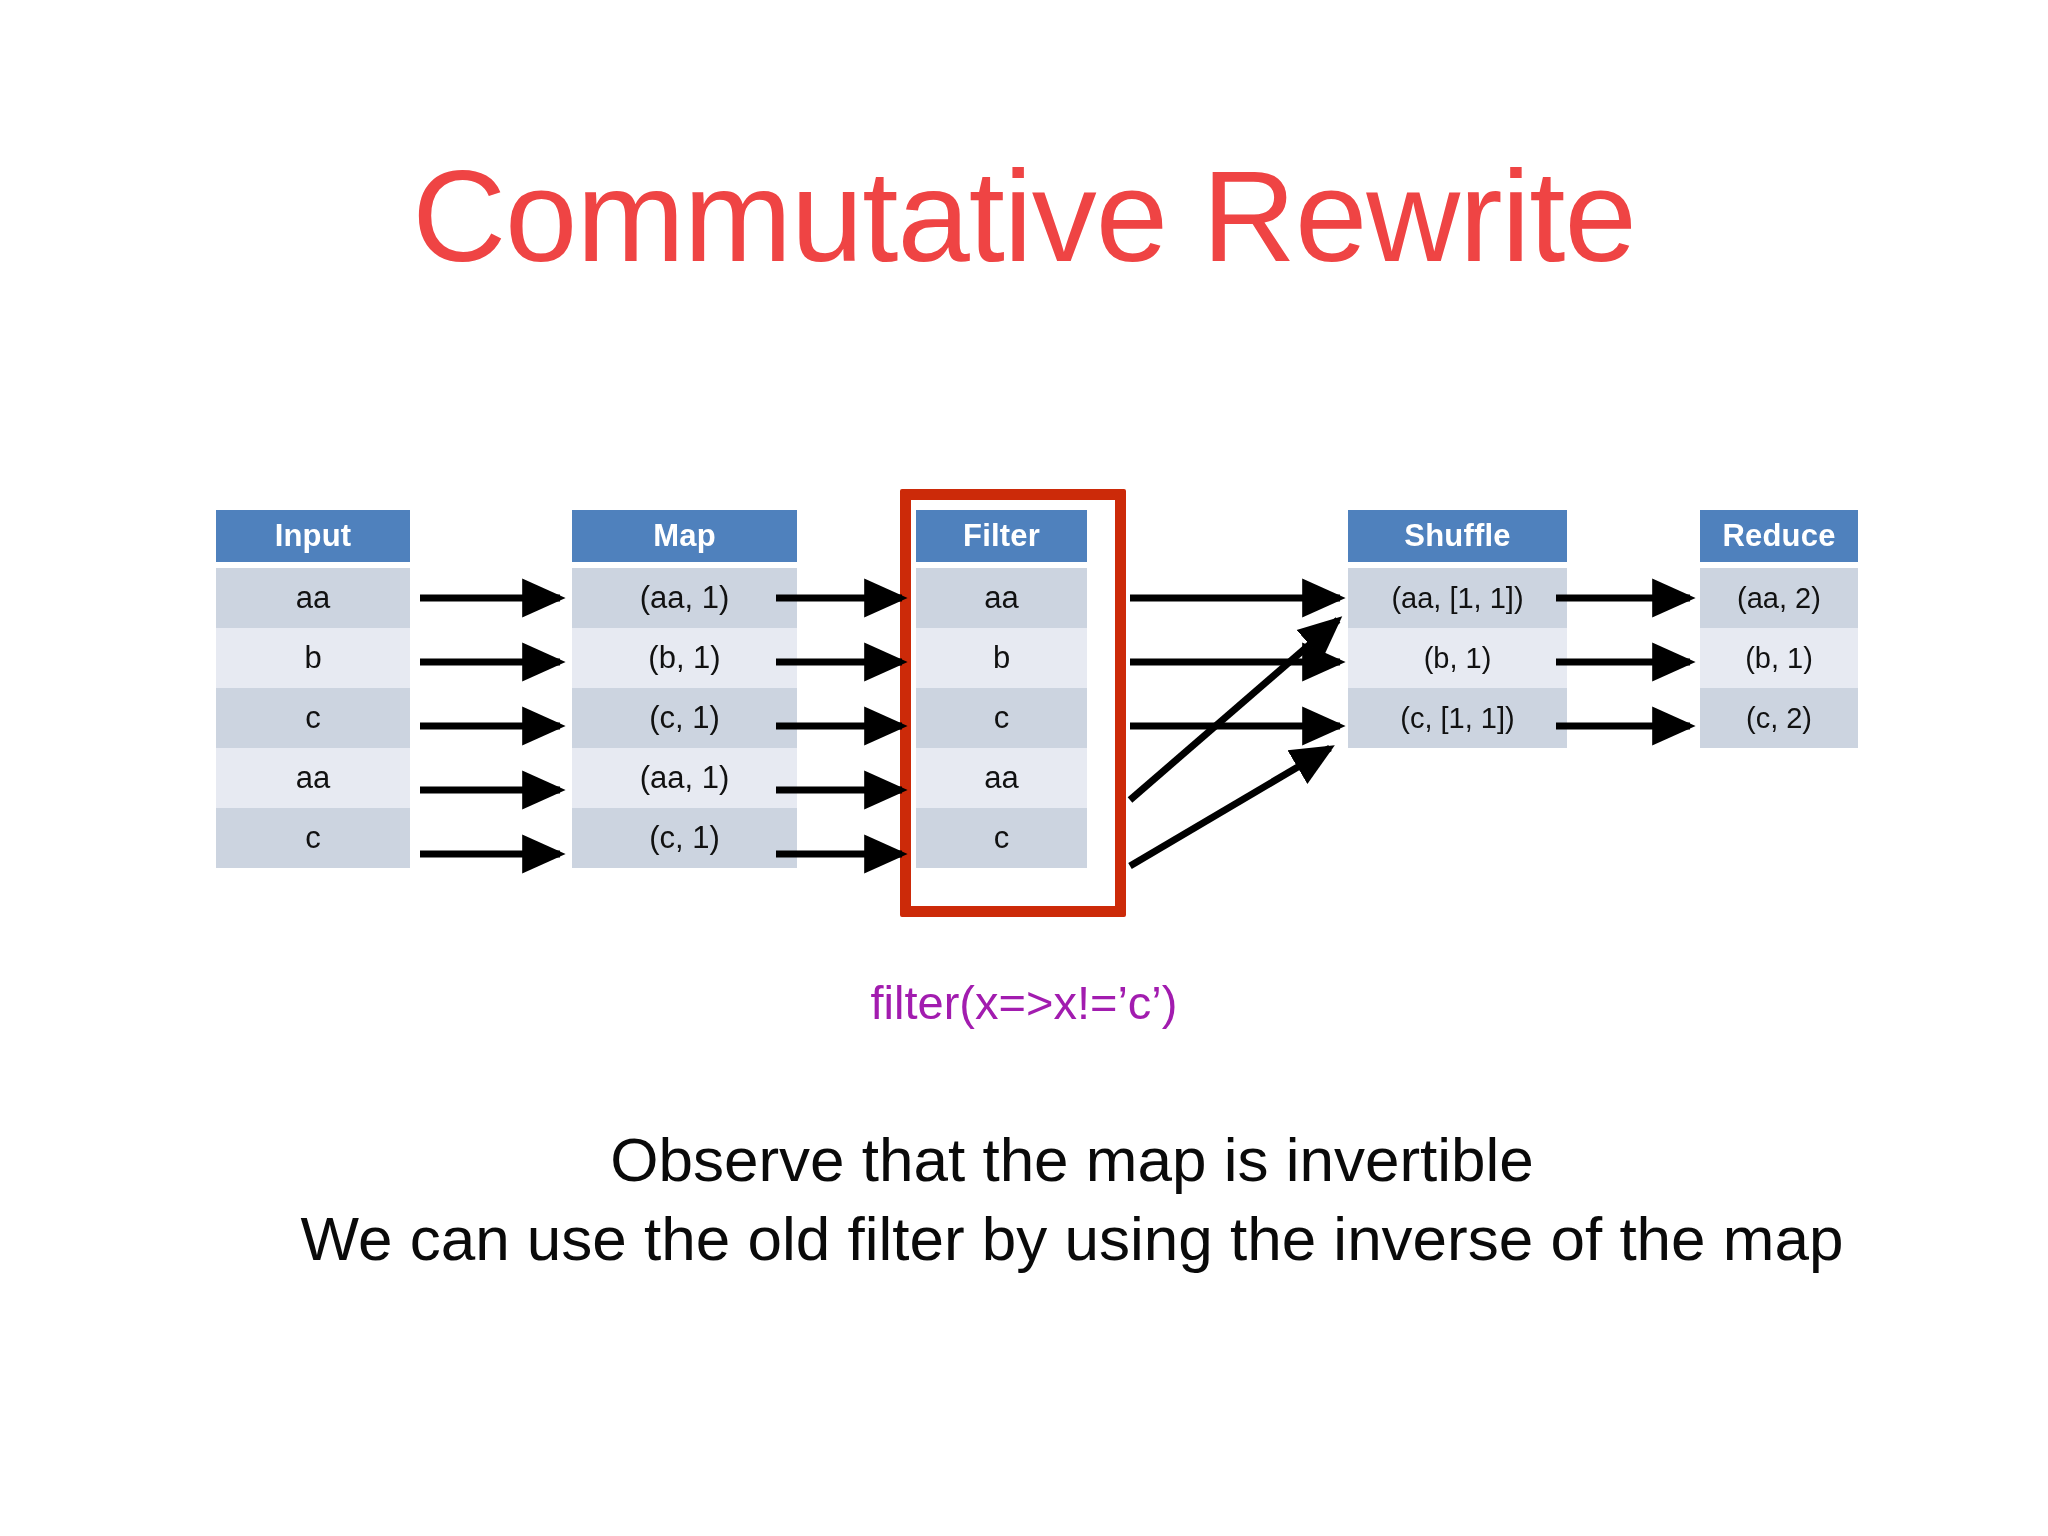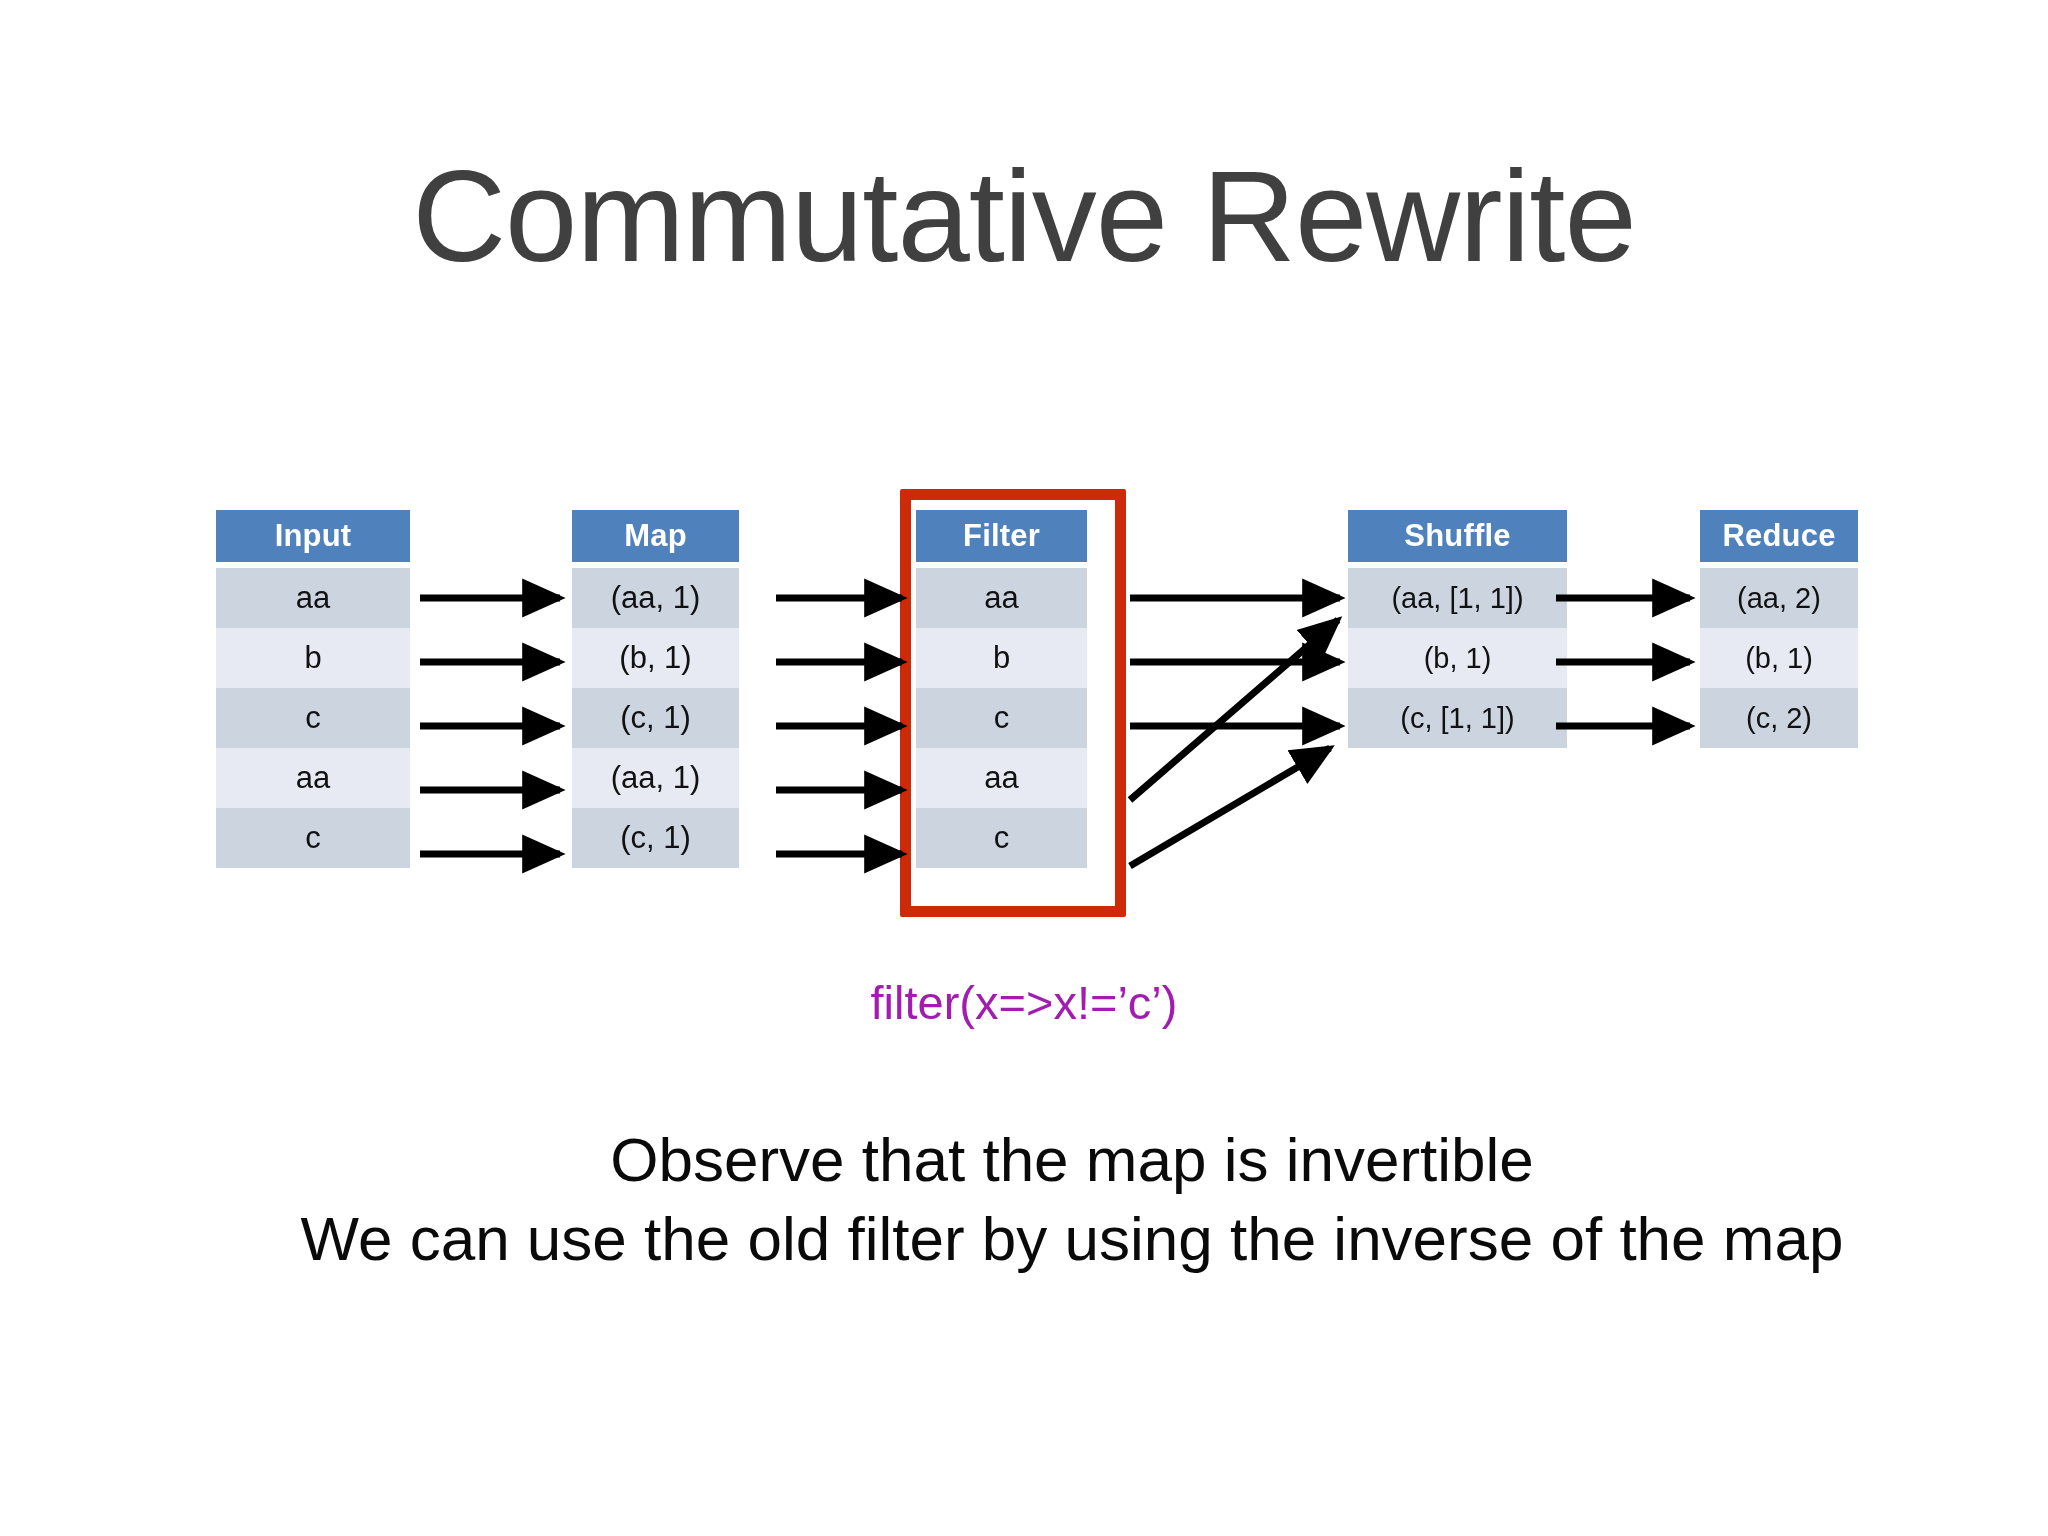--- a/index.html
+++ b/index.html
@@ -20,21 +20,21 @@
   #slide-title {
     position: absolute;
     left: 0;
     top: 148px;
     width: 2048px;
     text-align: center;
     font-size: 130px;
     line-height: 1.05;
     font-weight: 400;
     letter-spacing: -1px;
-    color: #404040;
+    color: #ef4444;
     font-family: "Liberation Sans", sans-serif;
   }
 
   
   #diagram {
     position: absolute;
     left: 0;
     top: 0;
     width: 2048px;
     height: 1536px;
@@ -67,21 +67,21 @@
     font-size: 31px;
     color: #111111;
     font-family: "Liberation Sans", sans-serif;
     box-sizing: border-box;
   }
   .cell.dark  { background: #ccd4e0; }
   .cell.light { background: #e7eaf2; }
 
   
   #col-input   { left: 216px;  top: 510px; width: 194px; }
-  #col-map     { left: 572px;  top: 510px; width: 167px; text-align: center; }
+  #col-map     { left: 572px;  top: 510px; width: 225px; text-align: center; }
   #col-filter  { left: 916px;  top: 510px; width: 171px; }
   #col-shuffle { left: 1348px; top: 510px; width: 219px; }
   #col-reduce  { left: 1700px; top: 510px; width: 158px; }
 
   #col-shuffle .cell, #col-reduce .cell { font-size: 29px; }
 
   
   #filter-highlight {
     position: absolute;
     left: 900px;

